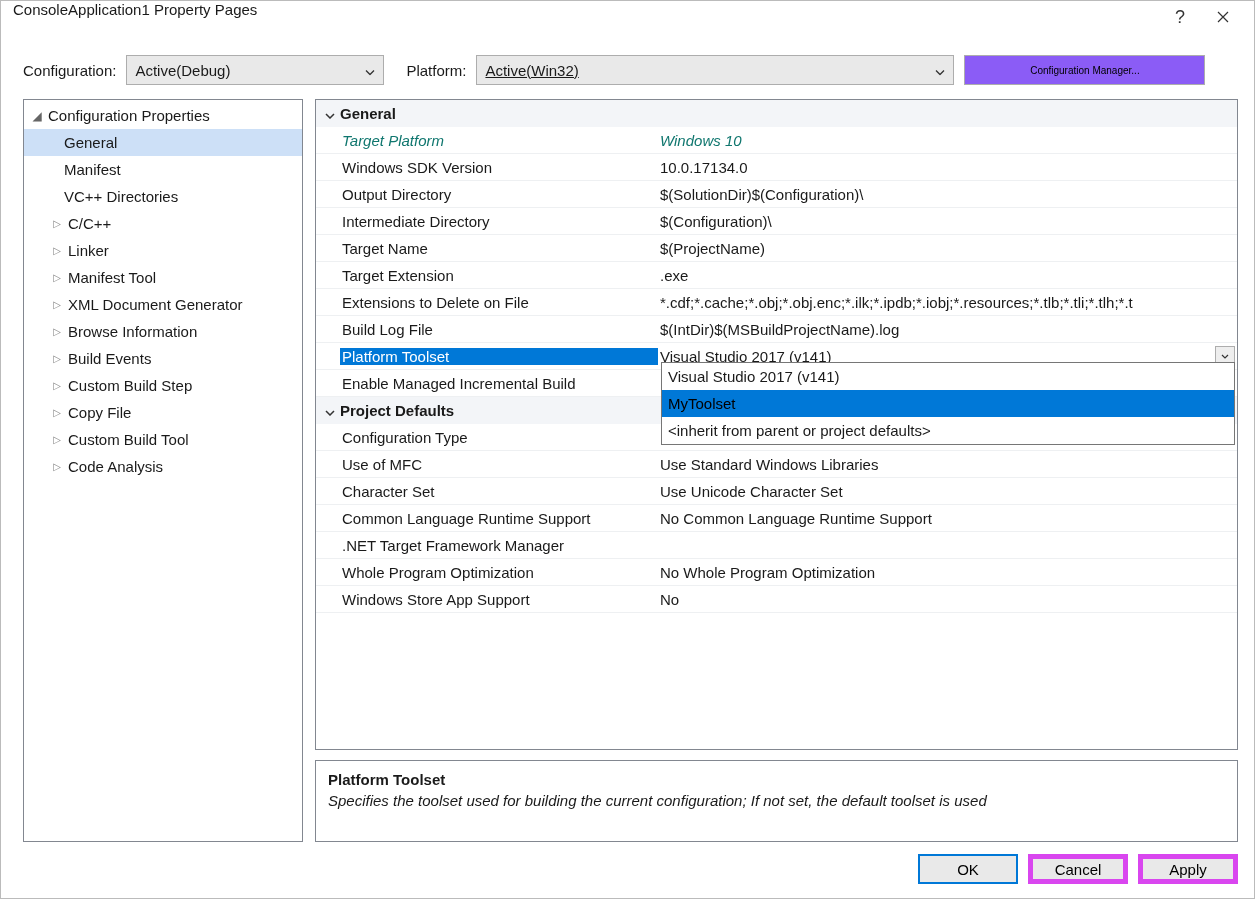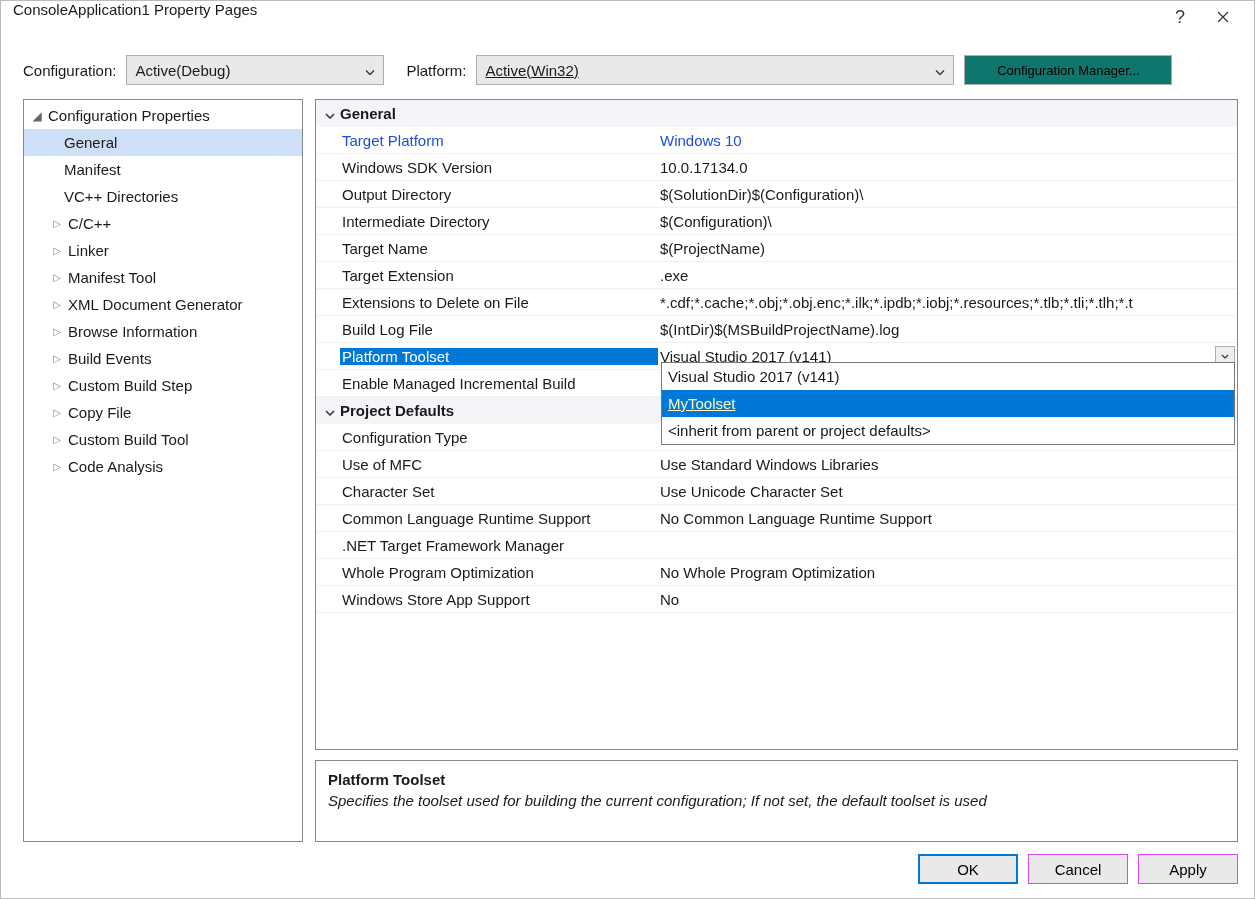--- a/index.html
+++ b/index.html
@@ -10,54 +10,54 @@
 .title-text { flex: 1; }
 .title-btn { width: 46px; height: 32px; display: flex; align-items: center; justify-content: center; color: #333; font-size: 16px; }
 .title-btn.help { width: 40px; font-size: 18px; }
 
 .toprow { display: flex; align-items: center; gap: 10px; padding: 14px 34px 14px 22px; }
 .label { font-size: 15px; }
 .combo { position: relative; height: 30px; border: 1px solid #adadad; background: #e9e9e9; display: flex; align-items: center; padding: 0 28px 0 8px; font-size: 15px; }
 .combo .chev { position: absolute; right: 8px; top: 50%; transform: translateY(-50%); }
 .combo-config { width: 258px; }
 .combo-platform { width: 478px; text-decoration: underline; }
-.btn-cfgmgr { height: 30px; width: 208px; border: 1px solid #adadad; background: #0f766e; font-size: 13px; }
+.btn-cfgmgr { height: 30px; width: 241px; border: 1px solid #adadad; background: #8b5cf6; font-size: 10px; }
 
 .body { flex: 1; display: flex; gap: 12px; padding: 0 16px 12px 22px; overflow: hidden; }
 .sidebar { width: 280px; border: 1px solid #828790; background: #fff; padding-top: 2px; overflow-y: auto; font-size: 15px; }
 .tree-item { display: flex; align-items: center; height: 27px; padding-left: 6px; gap: 4px; cursor: default; }
 .tree-item .arrow { width: 14px; text-align: center; color: #666; font-size: 12px; }
 .tree-item.level2 { padding-left: 26px; }
 .tree-item.level2-leaf { padding-left: 40px; }
 .tree-item.selected { background: #cde0f7; }
 
 .main { flex: 1; display: flex; flex-direction: column; gap: 10px; overflow: hidden; }
 .grid-wrap { flex: 1; border: 1px solid #828790; background: #fff; overflow: hidden; font-size: 15px; position: relative; }
 .cat-row { display: flex; align-items: center; height: 27px; background: #f3f5f8; font-weight: 600; padding-left: 4px; }
 .cat-row .expander { width: 20px; text-align: center; }
 .prop-row { display: flex; height: 27px; align-items: center; border-bottom: 1px solid #eef0f2; }
 .prop-row .indent { width: 24px; }
 .prop-name { width: 318px; padding-left: 2px; color: #1a1a1a; }
 .prop-val { flex: 1; padding-left: 2px; color: #1a1a1a; white-space: nowrap; overflow: hidden; }
-.prop-row.dim .prop-name, .prop-row.dim .prop-val { color: #1d4ed8; }
+.prop-row.dim .prop-name, .prop-row.dim .prop-val { color: #0f766e; font-style: italic; }
 .prop-row.bold .prop-val { font-weight: 400; }
 .prop-row.sel .prop-name { background: #0078d7; color: #fff; }
 .prop-row.sel .indent { background: #fff; }
 .dd-btn { width: 20px; height: 20px; border: 1px solid #adadad; background: #eee; display: flex; align-items: center; justify-content: center; margin-right: 2px; }
 
 .dropdown { position: absolute; left: 345px; right: 2px; top: 262px; background: #fff; border: 1px solid #767676; z-index: 10; font-size: 15px; }
 .dd-item { height: 27px; display: flex; align-items: center; padding-left: 6px; }
-.dd-item.hl { background: #0078d7; color: #fef9c3; text-decoration: underline; }
+.dd-item.hl { background: #0078d7; color: #000000; }
 
 .desc-box { border: 1px solid #828790; background: #fff; padding: 10px 12px; height: 82px; }
 .desc-title { font-weight: 600; font-size: 15px; margin-bottom: 4px; }
 .desc-text { font-size: 15px; font-style: italic; }
 
 .footer { display: flex; justify-content: flex-end; gap: 10px; padding: 0 16px 14px 0; }
-.btn { width: 100px; height: 30px; border: 1px solid #d946ef; background: #e9e9e9; font-size: 15px; }
+.btn { width: 100px; height: 30px; border: 5px solid #d946ef; background: #e9e9e9; font-size: 15px; }
 .btn.default { border: 2px solid #0078d7; }
 
 .chev-svg { width: 10px; height: 6px; }
 </style>
 </head>
 <body>
 
 <div class="window">
 
   <div class="titlebar">

